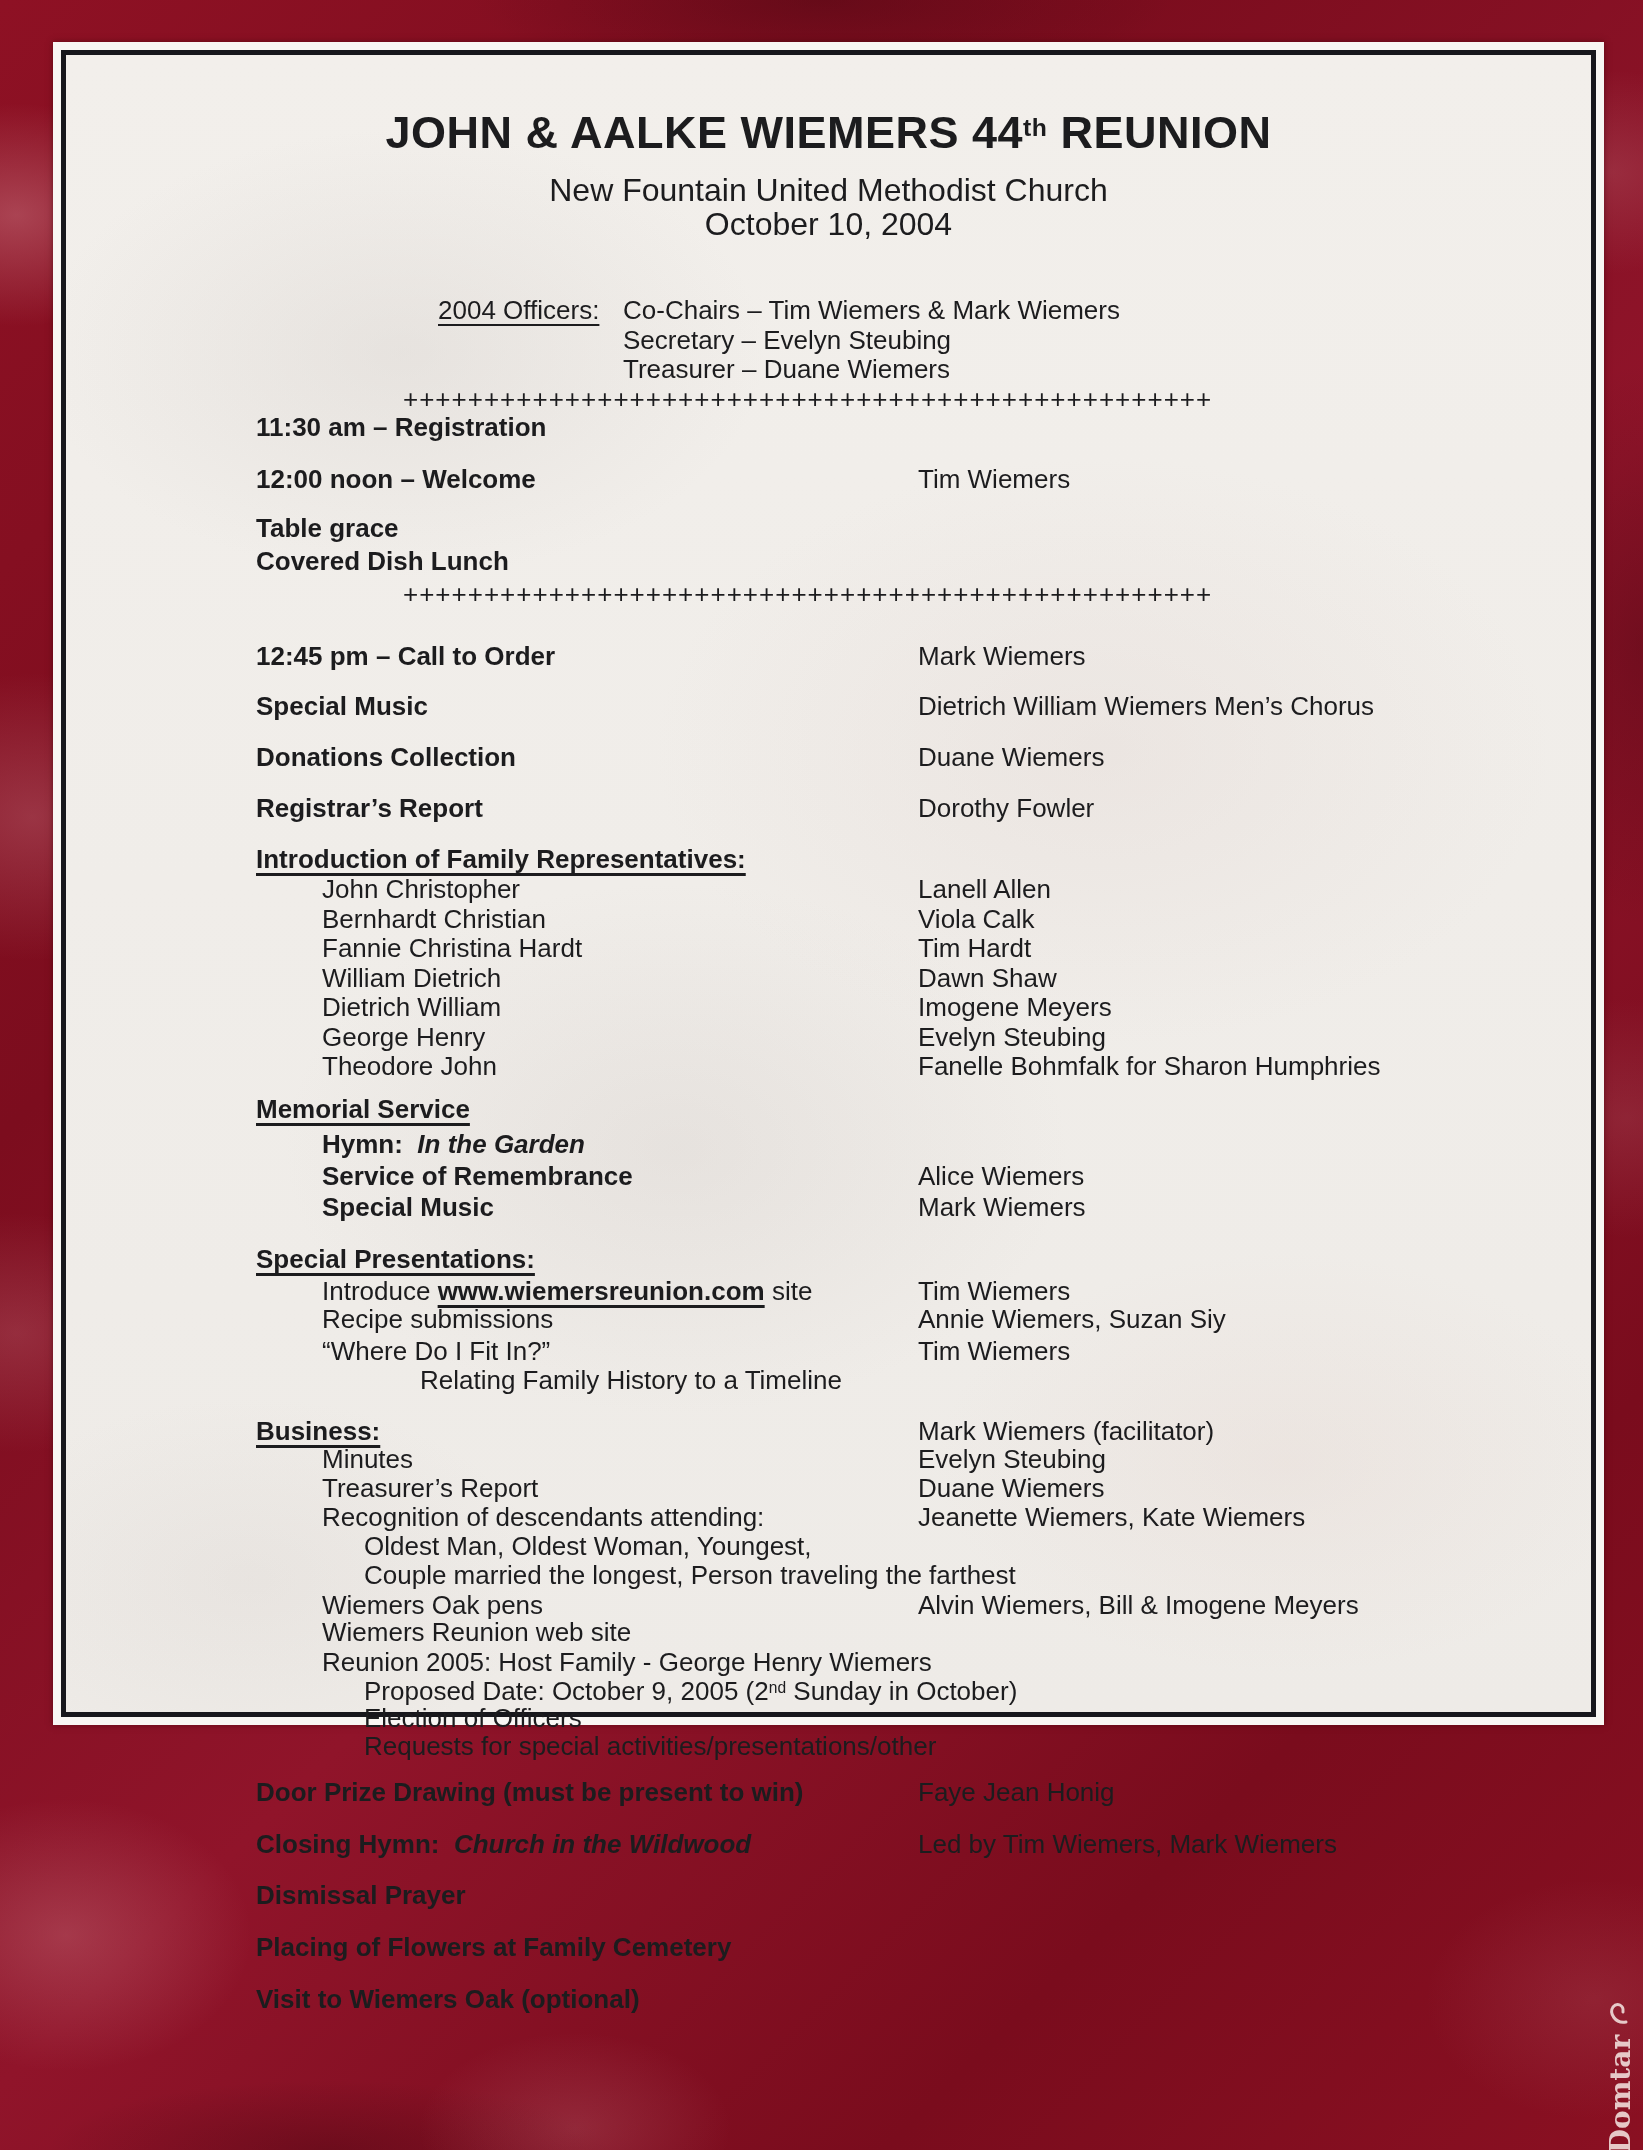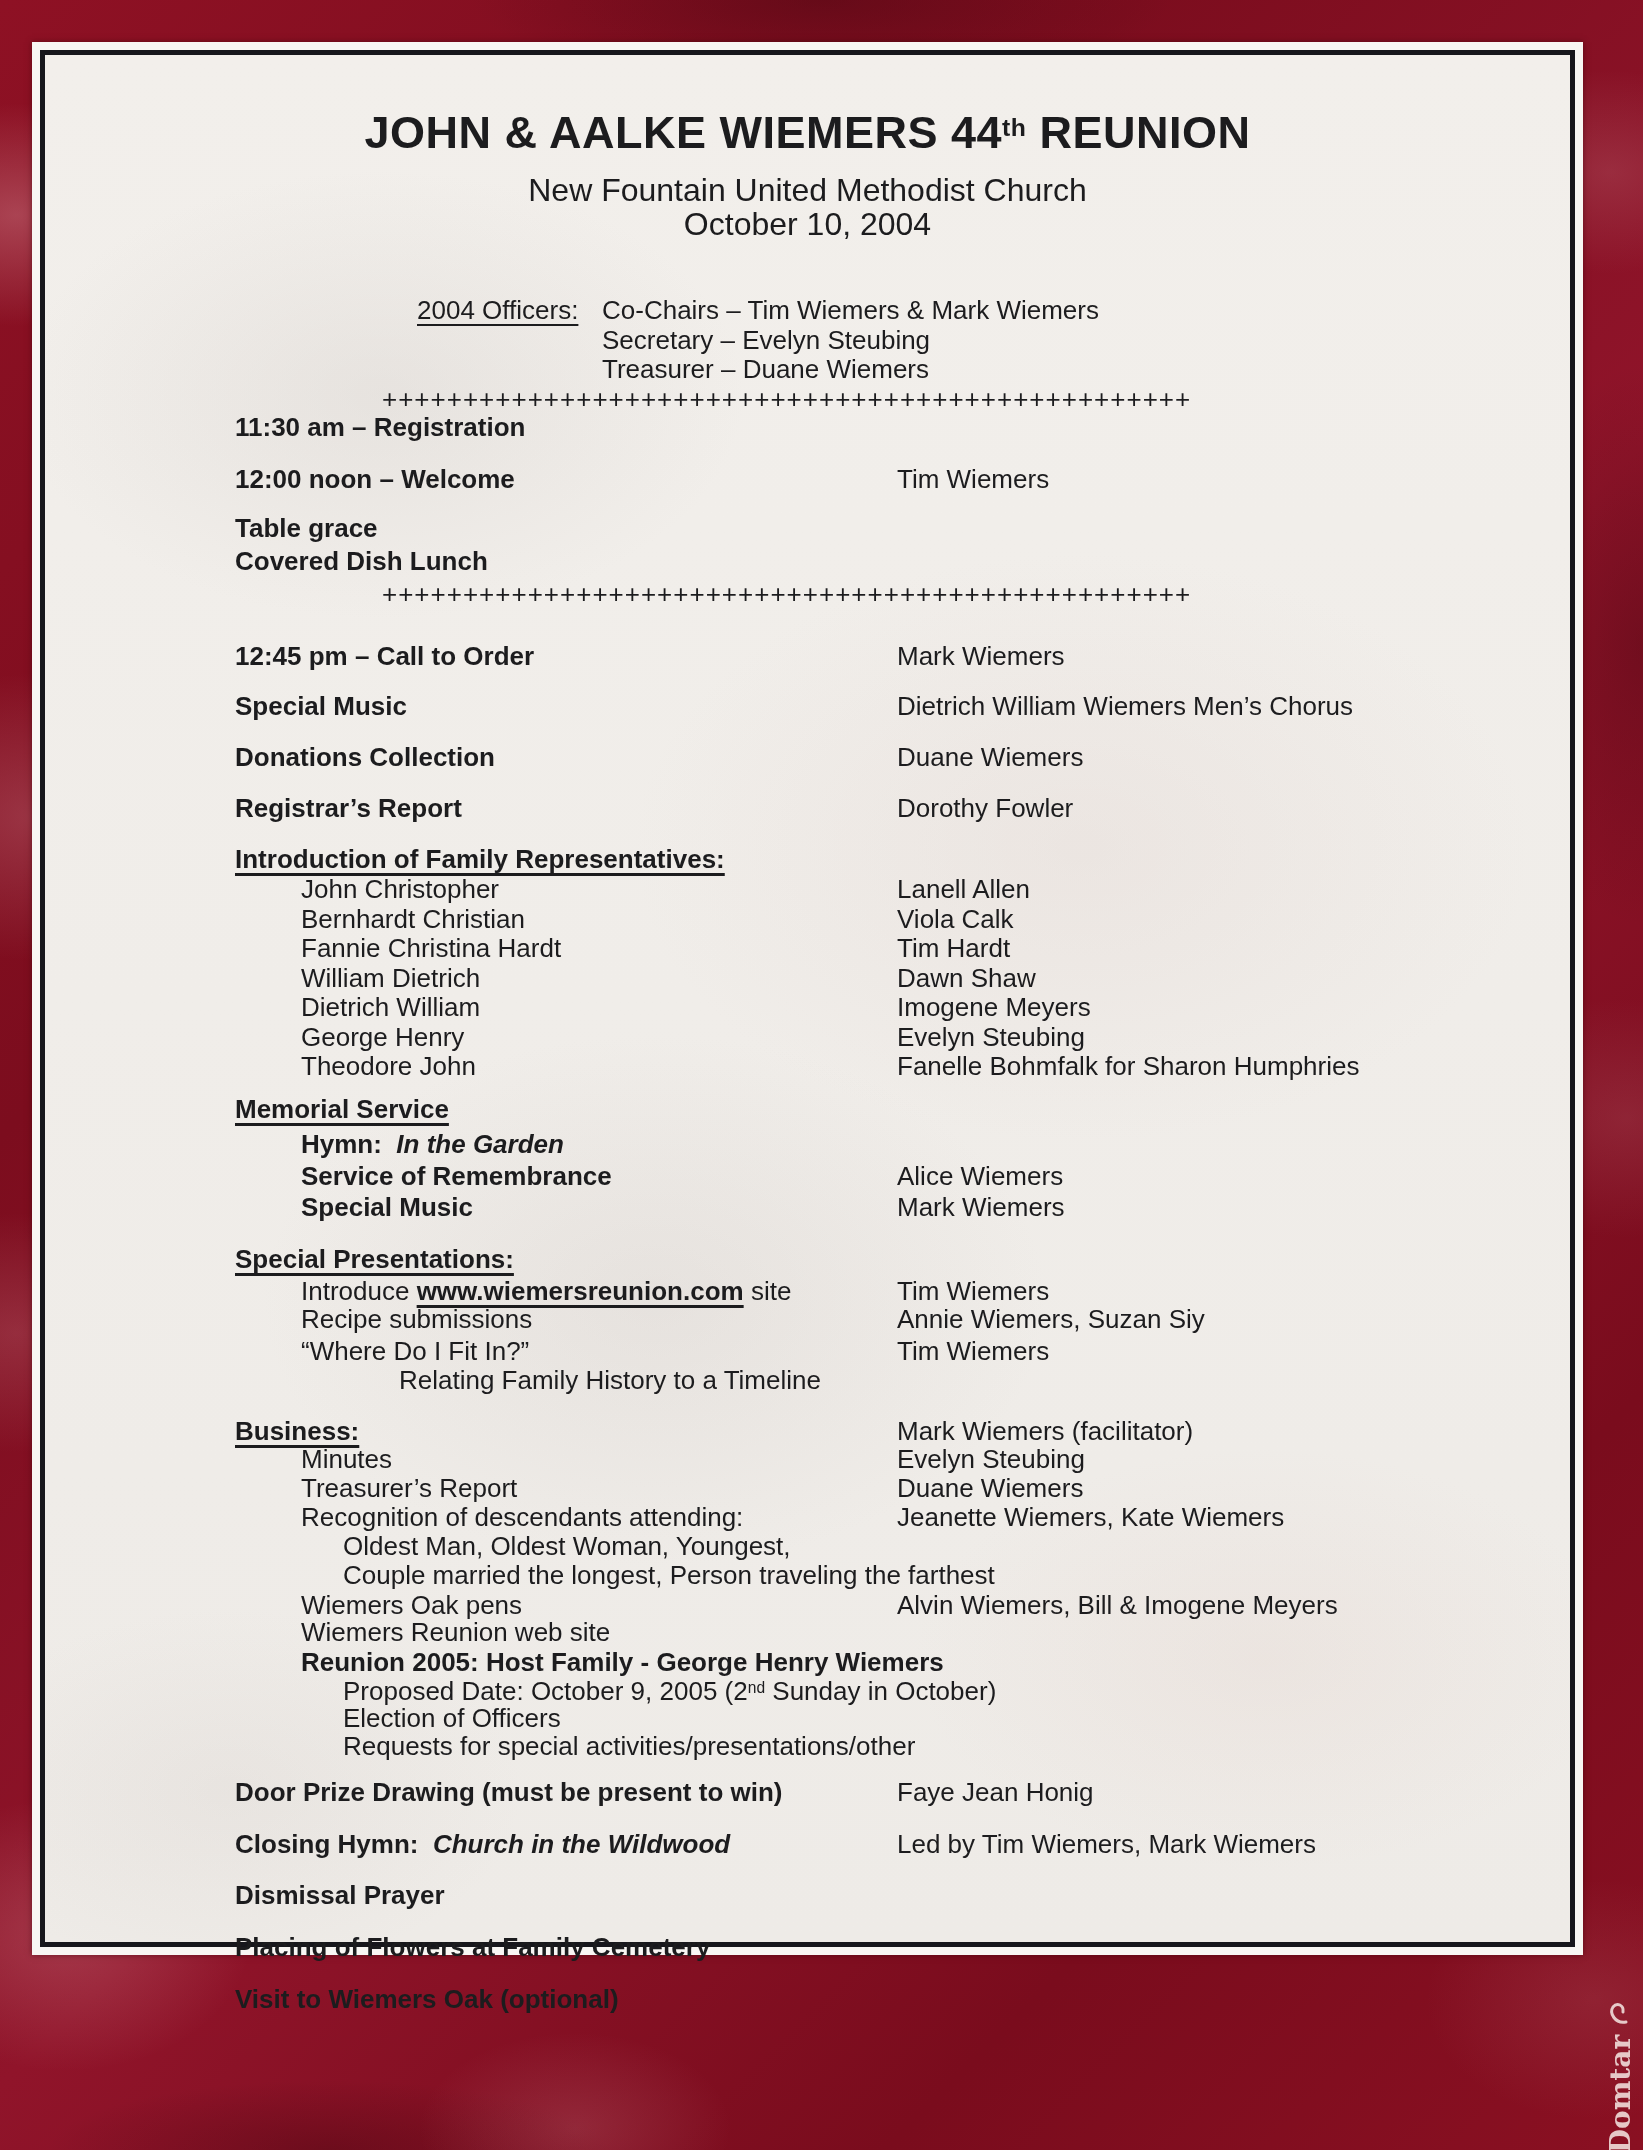--- a/index.html
+++ b/index.html
@@ -14,21 +14,21 @@
       radial-gradient(ellipse 300px 220px at 4% 90%, rgba(218,142,152,0.30), transparent 62%),
       radial-gradient(ellipse 260px 160px at 35% 99%, rgba(208,130,142,0.22), transparent 60%),
       radial-gradient(ellipse 240px 170px at 98% 8%, rgba(206,128,140,0.24), transparent 60%),
       radial-gradient(ellipse 260px 200px at 99% 52%, rgba(200,122,134,0.20), transparent 60%),
       radial-gradient(ellipse 280px 200px at 97% 93%, rgba(196,118,130,0.18), transparent 60%),
       radial-gradient(ellipse 500px 120px at 50% 0%, rgba(70,6,16,0.45), transparent 70%),
       radial-gradient(ellipse 400px 100px at 20% 100%, rgba(70,6,16,0.40), transparent 70%),
       radial-gradient(ellipse 200px 400px at 100% 30%, rgba(75,7,17,0.40), transparent 70%),
       linear-gradient(135deg, #8e1124 0%, #7c0d1e 30%, #90142a 55%, #7a0c1d 80%, #8a1022 100%);
   }
-  .sheet{position:absolute;left:32px;top:42px;width:1551px;height:1913px;background:#f8f6f3;
+  .sheet{position:absolute;left:53px;top:42px;width:1551px;height:1683px;background:#f8f6f3;
          box-shadow:0 0 6px rgba(60,0,10,0.55);}
   .paper{
     position:absolute;left:8px;top:8px;right:8px;bottom:8px;border:5px solid #17171c;
     background-color:#efece8;
     background-image:
       radial-gradient(ellipse 520px 320px at 22% 18%, rgba(206,200,196,0.30), transparent 70%),
       radial-gradient(ellipse 640px 420px at 68% 42%, rgba(226,214,210,0.35), transparent 70%),
       radial-gradient(ellipse 560px 380px at 40% 66%, rgba(204,196,192,0.26), transparent 70%),
       radial-gradient(ellipse 500px 300px at 80% 85%, rgba(228,212,206,0.30), transparent 70%),
       radial-gradient(ellipse 420px 260px at 12% 92%, rgba(210,202,198,0.22), transparent 70%),
@@ -110,21 +110,21 @@
           <div class="line" style="top: 1280px;"><span class="lab" style="left: 256px;"><span>“Where Do I Fit In?”</span></span><span class="rv">Tim Wiemers</span></div>
           <div class="line" style="top: 1309px;"><span class="lab" style="left: 354px;"><span>Relating Family History to a Timeline</span></span></div>
           <div class="line" style="top: 1360px;"><span class="lab" style="left: 190px;"><span class="b u">Business:</span></span><span class="rv">Mark Wiemers (facilitator)</span></div>
           <div class="line" style="top: 1388px;"><span class="lab" style="left: 256px;"><span>Minutes</span></span><span class="rv">Evelyn Steubing</span></div>
           <div class="line" style="top: 1417px;"><span class="lab" style="left: 256px;"><span>Treasurer’s Report</span></span><span class="rv">Duane Wiemers</span></div>
           <div class="line" style="top: 1446px;"><span class="lab" style="left: 256px;"><span>Recognition of descendants attending:</span></span><span class="rv">Jeanette Wiemers, Kate Wiemers</span></div>
           <div class="line" style="top: 1475px;"><span class="lab" style="left: 298px;"><span>Oldest Man, Oldest Woman, Youngest,</span></span></div>
           <div class="line" style="top: 1504px;"><span class="lab" style="left: 298px;"><span>Couple married the longest, Person traveling the farthest</span></span></div>
           <div class="line" style="top: 1534px;"><span class="lab" style="left: 256px;"><span>Wiemers Oak pens</span></span><span class="rv">Alvin Wiemers, Bill &amp; Imogene Meyers</span></div>
           <div class="line" style="top: 1561px;"><span class="lab" style="left: 256px;"><span>Wiemers Reunion web site</span></span></div>
-          <div class="line" style="top: 1591px;"><span class="lab" style="left: 256px; font-weight: bold;"><span>Reunion 2005: Host Family - George Henry Wiemers</span></span></div>
+          <div class="line" style="top: 1591px;"><span class="lab" style="left: 256px;"><span>Reunion 2005: Host Family - George Henry Wiemers</span></span></div>
           <div class="line" style="top: 1620px; text-align: right;"><span class="lab" style="left: 298px;"><span>Proposed Date: October 9, 2005 (2</span><span class="sup">nd</span><span> Sunday in October)</span></span></div>
           <div class="line" style="top: 1647px;"><span class="lab" style="left: 298px;"><span>Election of Officers</span></span></div>
           <div class="line" style="top: 1675px;"><span class="lab" style="left: 298px;"><span>Requests for special activities/presentations/other</span></span></div>
           <div class="line" style="top: 1721px;"><span class="lab" style="left: 190px;"><span class="b">Door Prize Drawing (must be present to win)</span></span><span class="rv">Faye Jean Honig</span></div>
           <div class="line" style="top: 1773px;"><span class="lab" style="left: 190px;"><span class="b">Closing Hymn:  </span><span class="b i">Church in the Wildwood</span></span><span class="rv">Led by Tim Wiemers, Mark Wiemers</span></div>
           <div class="line" style="top: 1824px;"><span class="lab" style="left: 190px;"><span class="b">Dismissal Prayer</span></span></div>
           <div class="line" style="top: 1876px;"><span class="lab" style="left: 190px;"><span class="b">Placing of Flowers at Family Cemetery</span></span></div>
           <div class="line" style="top: 1928px;"><span class="lab" style="left: 190px;"><span class="b">Visit to Wiemers Oak (optional)</span></span></div>
         </div>
 

